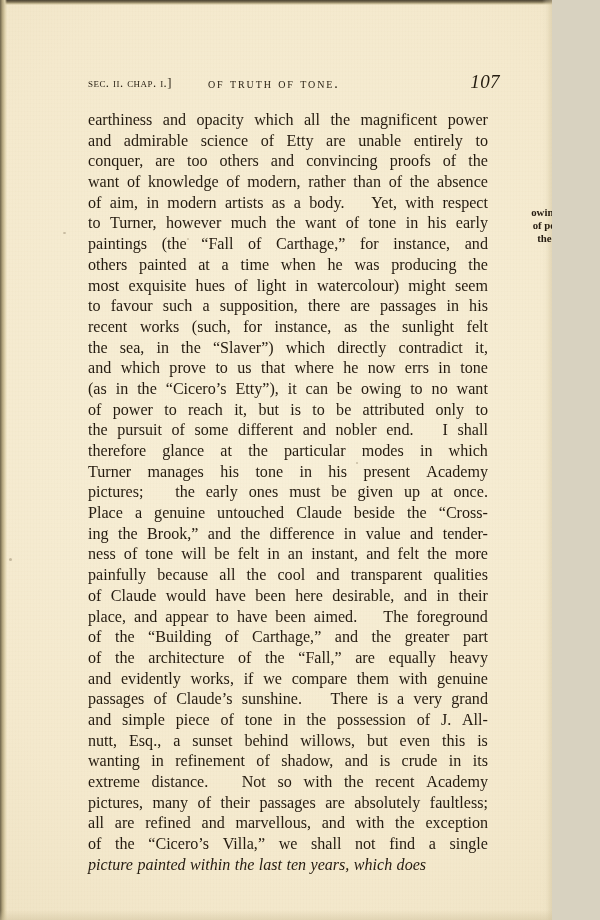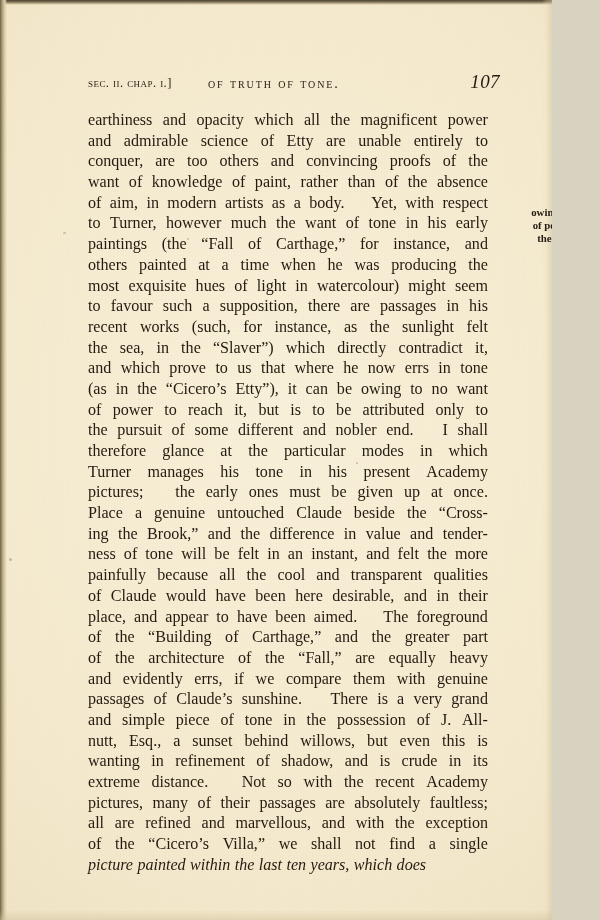--- a/index.html
+++ b/index.html
@@ -202,21 +202,21 @@
         <span class="w">convincing</span>
         <span class="w">proofs</span>
         <span class="w">of</span>
         <span class="w">the</span>
       </div>
       <div class="line just">
         <span class="w">want</span>
         <span class="w">of</span>
         <span class="w">knowledge</span>
         <span class="w">of</span>
-        <span class="w">paint,</span>
+        <span class="w">modern,</span>
         <span class="w">rather</span>
         <span class="w">than</span>
         <span class="w">of</span>
         <span class="w">the</span>
         <span class="w">absence</span>
       </div>
       <div class="line just">
         <span class="w">of</span>
         <span class="w">aim,</span>
         <span class="w">in</span>
@@ -487,21 +487,21 @@
         <span class="w">of</span>
         <span class="w">the</span>
         <span class="w">“Fall,”</span>
         <span class="w">are</span>
         <span class="w">equally</span>
         <span class="w">heavy</span>
       </div>
       <div class="line just">
         <span class="w">and</span>
         <span class="w">evidently</span>
-        <span class="w">errs,</span>
+        <span class="w">works,</span>
         <span class="w">if</span>
         <span class="w">we</span>
         <span class="w">compare</span>
         <span class="w">them</span>
         <span class="w">with</span>
         <span class="w">genuine</span>
       </div>
       <div class="line just">
         <span class="w">passages</span>
         <span class="w">of</span>

